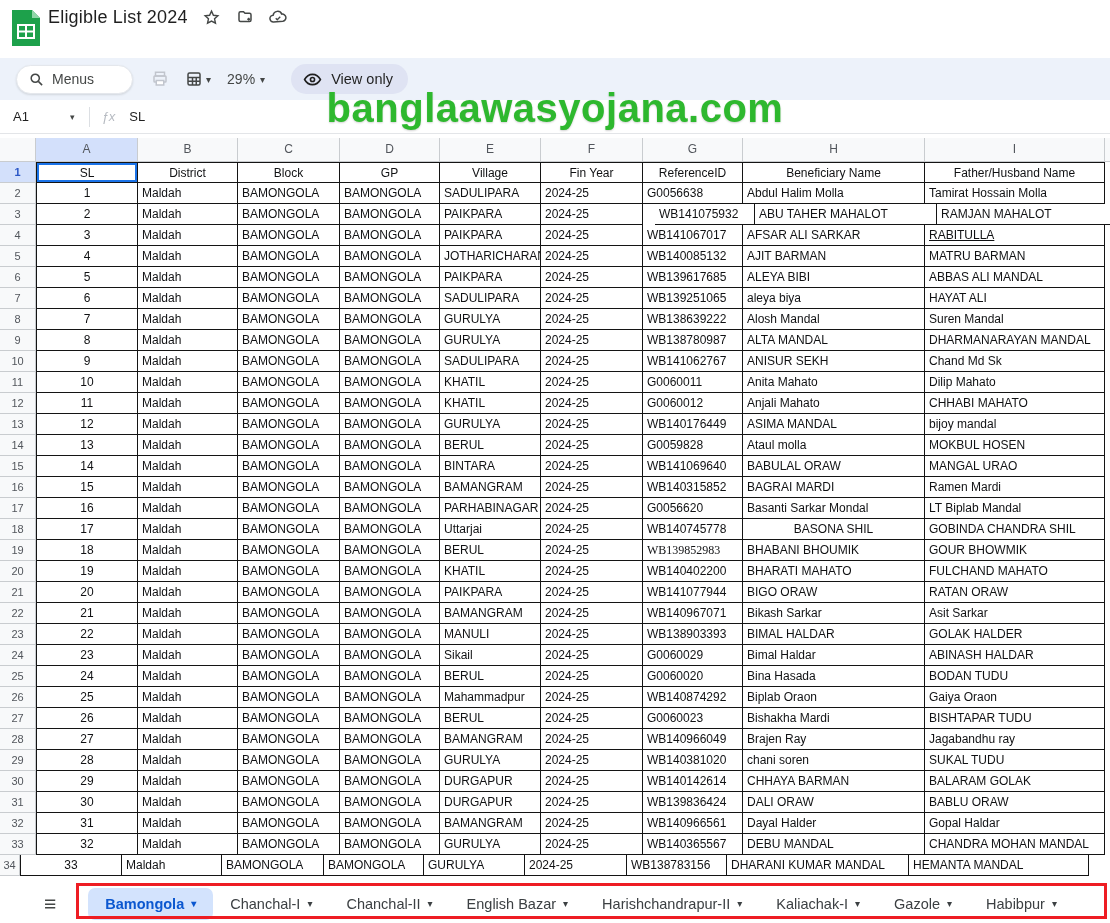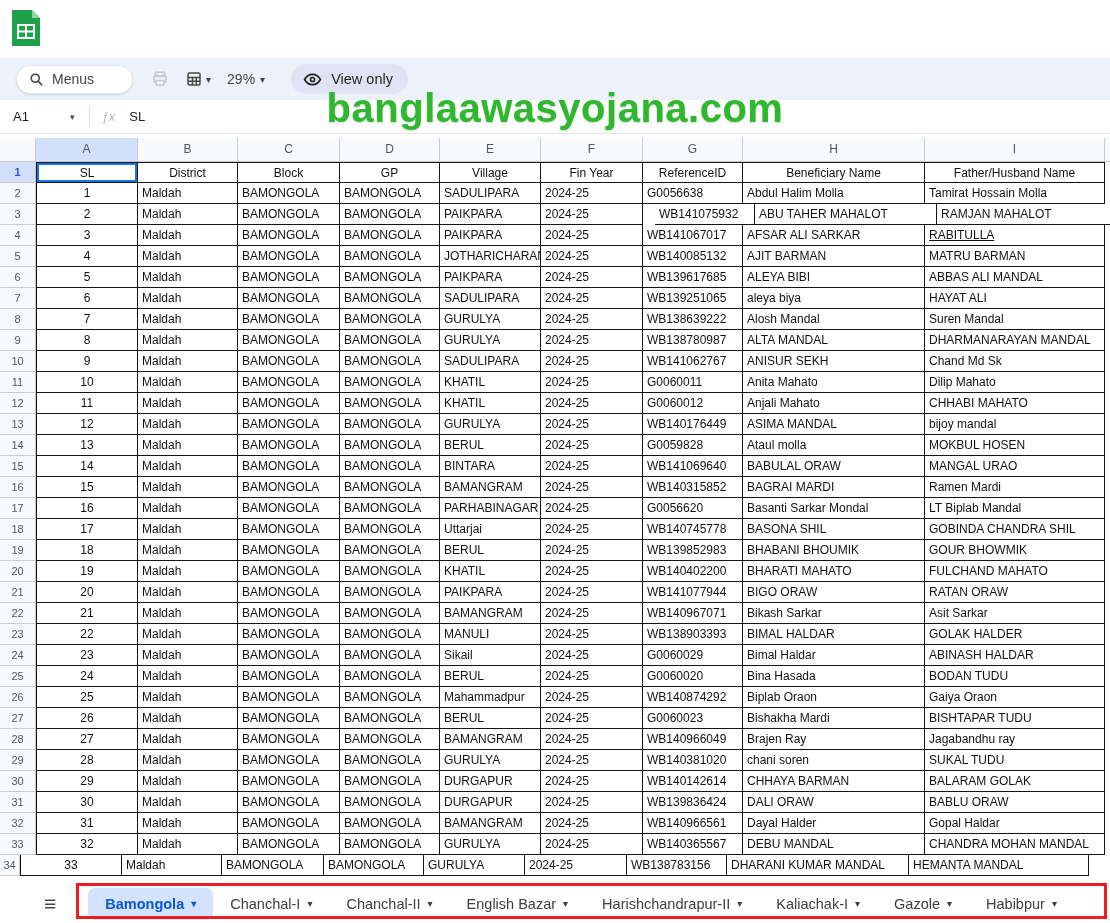--- a/index.html
+++ b/index.html
@@ -86,20 +86,40 @@
 
 <div class="tophdr">
   <div class="logo">
     <svg width="32" height="40" viewBox="0 0 32 40">
       <path d="M2 2 h20 l8 8 v28 h-28 z" fill="#1da14b" rx="3"></path>
       <path d="M22 2 l8 8 h-8 z" fill="#8fd6a8"></path>
       <rect x="8" y="17" width="16" height="13" fill="none" stroke="#fff" stroke-width="2"></rect>
       <line x1="8" y1="23.5" x2="24" y2="23.5" stroke="#fff" stroke-width="2"></line>
       <line x1="16" y1="17" x2="16" y2="30" stroke="#fff" stroke-width="2"></line>
     </svg>
+  </div>
+  <div class="title-row">
+    <span class="doc-title">Eligible List 2024</span>
+    <span class="hdr-icon">
+      <svg width="17" height="17" viewBox="0 0 24 24" fill="none" stroke="#444746" stroke-width="2">
+        <path d="M12 3l2.7 5.8 6.3.7-4.7 4.3 1.3 6.2L12 17l-5.6 3 1.3-6.2L3 9.5l6.3-.7z"></path>
+      </svg>
+    </span>
+    <span class="hdr-icon">
+      <svg width="18" height="18" viewBox="0 0 24 24" fill="none" stroke="#444746" stroke-width="2">
+        <path d="M4 7a2 2 0 012-2h4l2 2h6a2 2 0 012 2v7a2 2 0 01-2 2H6a2 2 0 01-2-2z"></path>
+        <path d="M17 13v4 M15 15h4" stroke-width="1.8"></path>
+      </svg>
+    </span>
+    <span class="hdr-icon">
+      <svg width="19" height="19" viewBox="0 0 24 24" fill="none" stroke="#444746" stroke-width="2">
+        <path d="M6 18a4.5 4.5 0 01-.5-9A6 6 0 0117 7.5 4.8 4.8 0 0118.5 17z"></path>
+        <path d="M9 13l2 2 4-4" stroke-width="1.8"></path>
+      </svg>
+    </span>
   </div>
 </div>
 
 <div class="toolbar">
   <div class="menus-pill">
     <span class="tb-icon">
       <svg width="15" height="15" viewBox="0 0 24 24" fill="none" stroke="#444746" stroke-width="2.4">
         <circle cx="10" cy="10" r="6.5"></circle>
           <line x1="15" y1="15" x2="21" y2="21"></line>
       </svg>
@@ -385,33 +405,33 @@
     </div>
     <div class="grow">
       <div class="gc rowhdr" style="width: 36px;">18</div>
       <div class="gc dcell first center" style="width: 102px;">17</div>
       <div class="gc dcell" style="width: 100px;">Maldah</div>
       <div class="gc dcell" style="width: 102px;">BAMONGOLA</div>
       <div class="gc dcell" style="width: 100px;">BAMONGOLA</div>
       <div class="gc dcell" style="width: 101px;">Uttarjai</div>
       <div class="gc dcell" style="width: 102px;">2024-25</div>
       <div class="gc dcell" style="width: 100px;">WB140745778</div>
-      <div class="gc dcell" style="width: 182px;">BASONA SHIL</div>
+      <div class="gc dcell" style="width: 182px; text-align: center;">BASONA SHIL</div>
       <div class="gc dcell" style="width: 180px;">GOBINDA CHANDRA SHIL</div>
       <div class="fill"></div>
     </div>
     <div class="grow">
       <div class="gc rowhdr" style="width: 36px;">19</div>
       <div class="gc dcell first center" style="width: 102px;">18</div>
       <div class="gc dcell" style="width: 100px;">Maldah</div>
       <div class="gc dcell" style="width: 102px;">BAMONGOLA</div>
       <div class="gc dcell" style="width: 100px;">BAMONGOLA</div>
       <div class="gc dcell" style="width: 101px;">BERUL</div>
       <div class="gc dcell" style="width: 102px;">2024-25</div>
-      <div class="gc dcell" style="width: 100px;">WB139852983</div>
+      <div class="gc dcell" style="width: 100px; font-family: Liberation Serif, serif;">WB139852983</div>
       <div class="gc dcell" style="width: 182px;">BHABANI BHOUMIK</div>
       <div class="gc dcell" style="width: 180px;">GOUR BHOWMIK</div>
       <div class="fill"></div>
     </div>
     <div class="grow">
       <div class="gc rowhdr" style="width: 36px;">20</div>
       <div class="gc dcell first center" style="width: 102px;">19</div>
       <div class="gc dcell" style="width: 100px;">Maldah</div>
       <div class="gc dcell" style="width: 102px;">BAMONGOLA</div>
       <div class="gc dcell" style="width: 100px;">BAMONGOLA</div>

